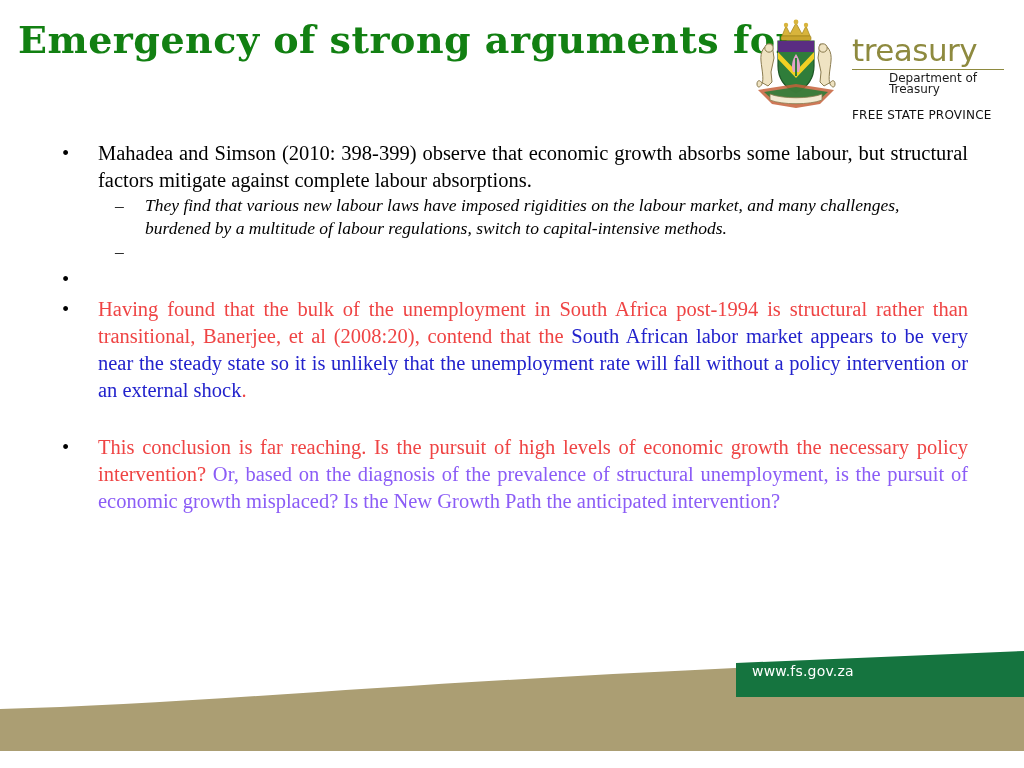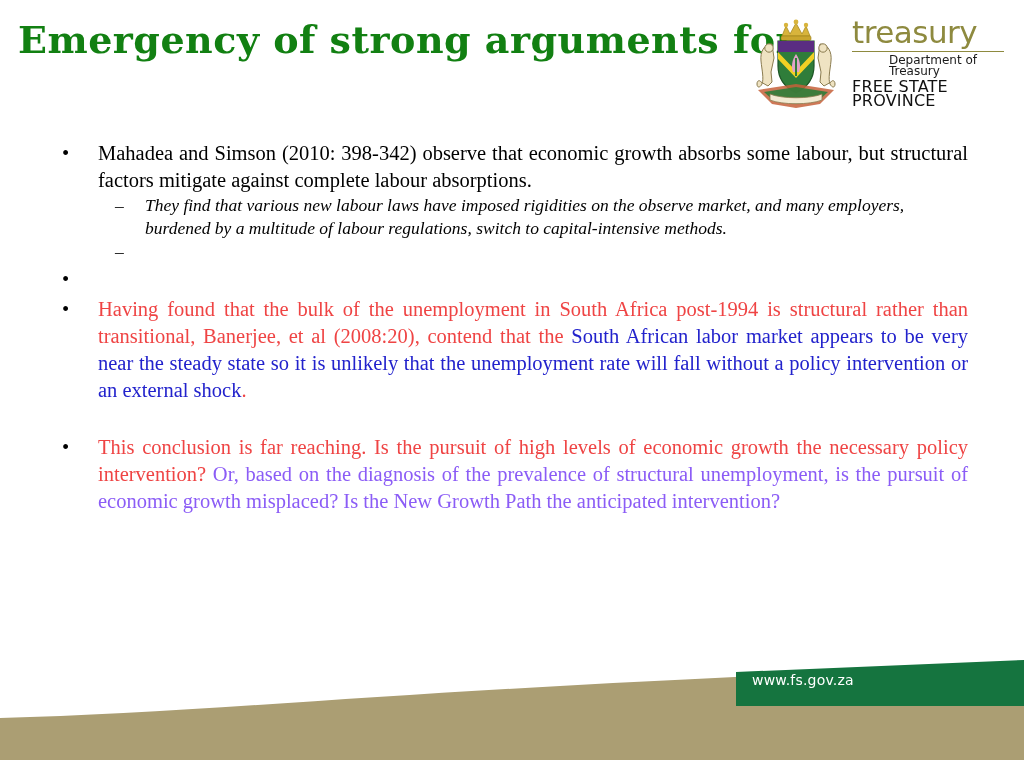--- a/index.html
+++ b/index.html
@@ -54,21 +54,21 @@
   #coat-of-arms {
     position: absolute;
     left: 0px;
     top: 6px;
     width: 96px;
     height: 100px;
   }
   #treasury-wordmark {
     position: absolute;
     left: 104px;
-    top: 8px;
+    top: 26px;
     width: 156px;
   }
   .treasury-main {
     font-family: "DejaVu Sans", "Liberation Sans", sans-serif;
     font-size: 31px;
     line-height: 33px;
     color: #8e8a3f;
     letter-spacing: -0.5px;
   }
   .treasury-rule {
@@ -79,25 +79,25 @@
   }
   .treasury-sub {
     font-family: "DejaVu Sans", "Liberation Sans", sans-serif;
     font-size: 12px;
     line-height: 10.5px;
     color: #1a1a1a;
     padding-left: 37px;
   }
   .treasury-prov {
     font-family: "DejaVu Sans", "Liberation Sans", sans-serif;
-    font-size: 16px;
+    font-size: 12px;
     line-height: 14px;
     color: #111111;
     letter-spacing: 0.2px;
-    margin-top: 4px;
+    margin-top: 14px;
   }
 
   
   #content {
     position: absolute;
     left: 0;
     top: 140px;
     width: 1024px;
   }
   .bullet-l1 {
@@ -147,21 +147,21 @@
   .gap-lg { height: 30px; }
 
   .txt-blue { color: #2222cc; }
   .txt-red  { color: #8b5cf6; }
   .txt-black { color: #ef4444; }
 
   
   #footer {
     position: absolute;
     left: 0;
-    bottom: 8px;
+    bottom: 17px;
     width: 905px;
     height: 110px;
     pointer-events: none;
   }
   #footer svg { display: block; }
   #footer-url {
     position: absolute;
     left: 752px;
     top: 22px;
     font-family: "DejaVu Sans", "Liberation Sans", sans-serif;
@@ -220,27 +220,27 @@
         <div class="treasury-prov">FREE STATE PROVINCE</div>
       </div>
 
     </div>
   </div>
 
   <div id="content">
 
     <div class="bullet-l1">
       <span class="marker">•</span>
-      <span>Mahadea and Simson (2010: 398-342) observe that economic growth absorbs some labour, but structural factors mitigate against complete labour absorptions.</span>
+      <span>Mahadea and Simson (2010: 398-399) observe that economic growth absorbs some labour, but structural factors mitigate against complete labour absorptions.</span>
     </div>
 
     <div class="sub-list">
       <div class="bullet-l2">
         <span class="marker">–</span>
-        <span>They find  that various new labour laws have imposed rigidities on the observe market, and many employers, burdened by a multitude of labour regulations, switch to capital-intensive methods.</span>
+        <span>They find  that various new labour laws have imposed rigidities on the labour market, and many challenges, burdened by a multitude of labour regulations, switch to capital-intensive methods.</span>
       </div>
       <div class="bullet-l2">
         <span class="marker">–</span>
       </div>
     </div>
 
     <div class="gap-md"></div>
 
     <div class="bullet-l1">
       <span class="marker">•</span>

